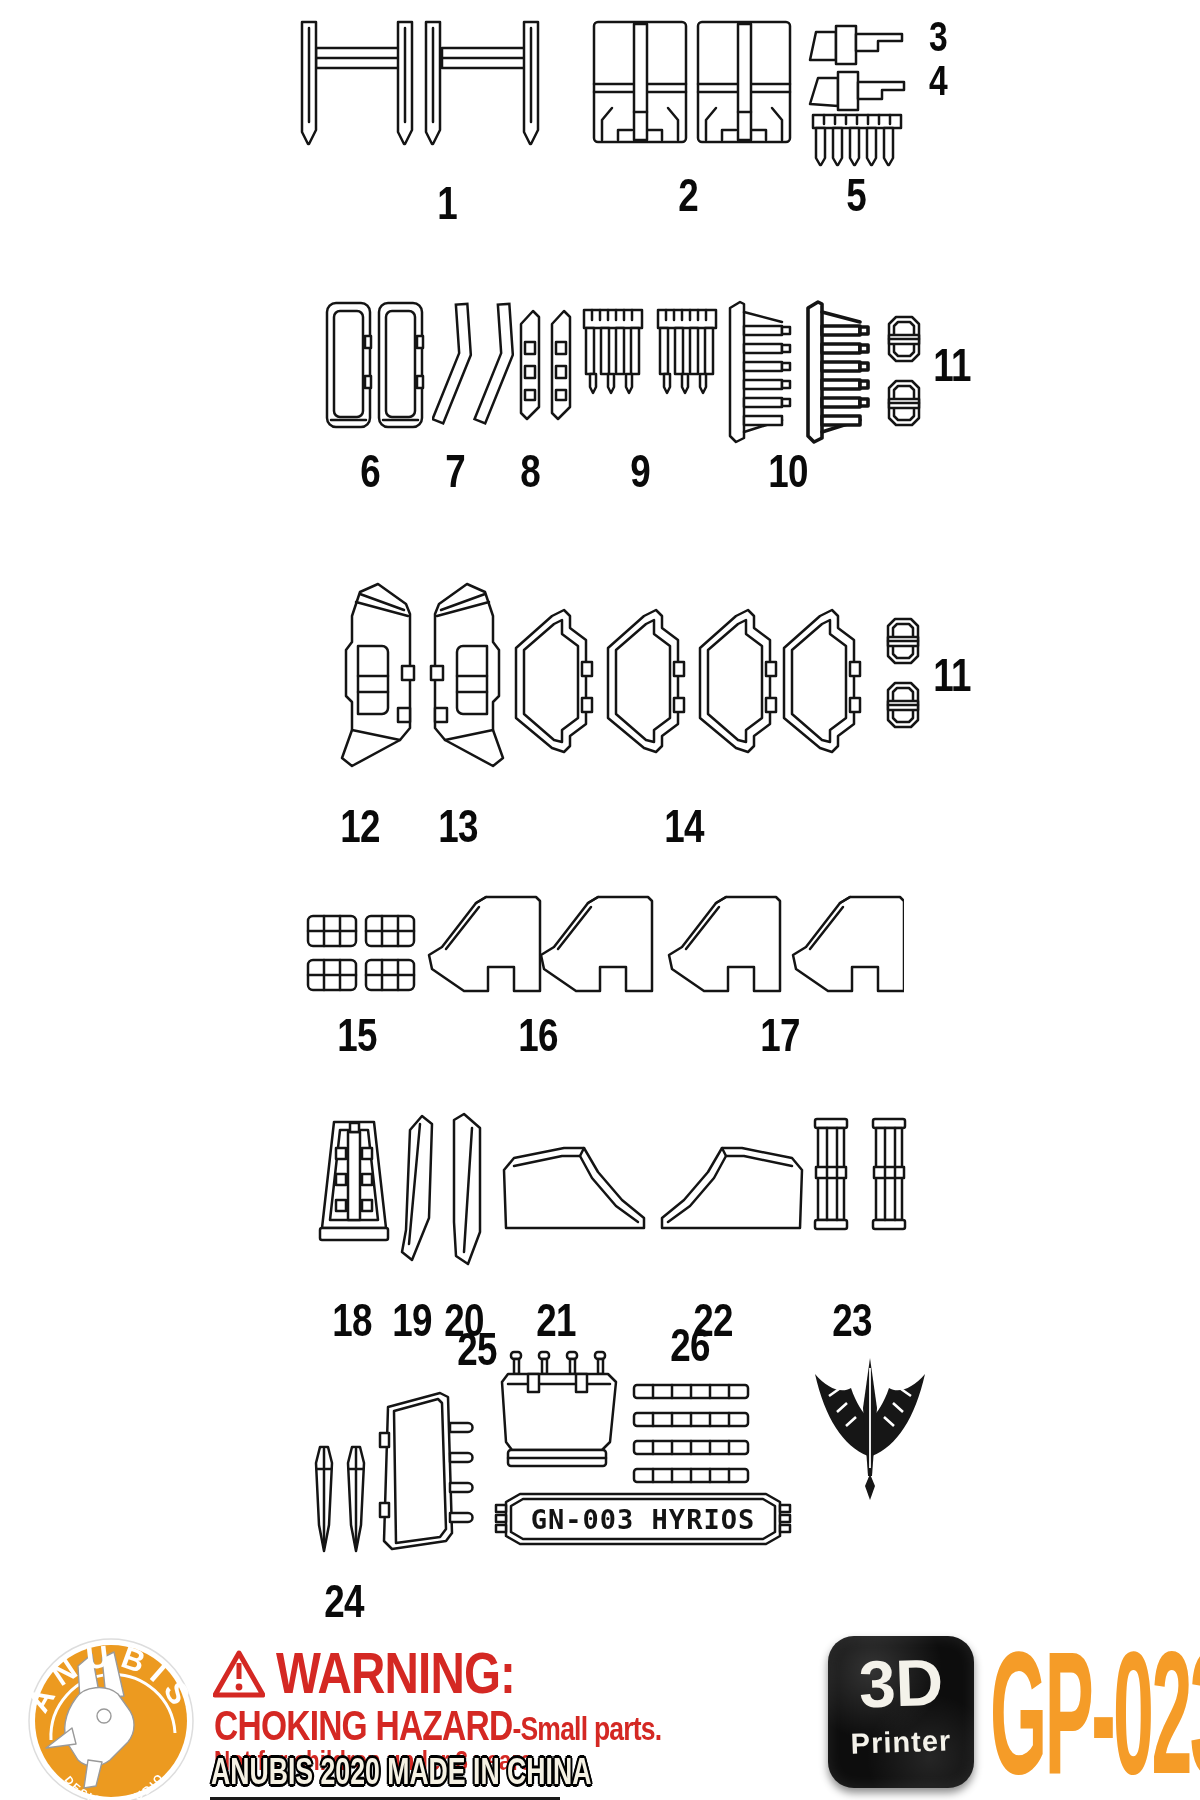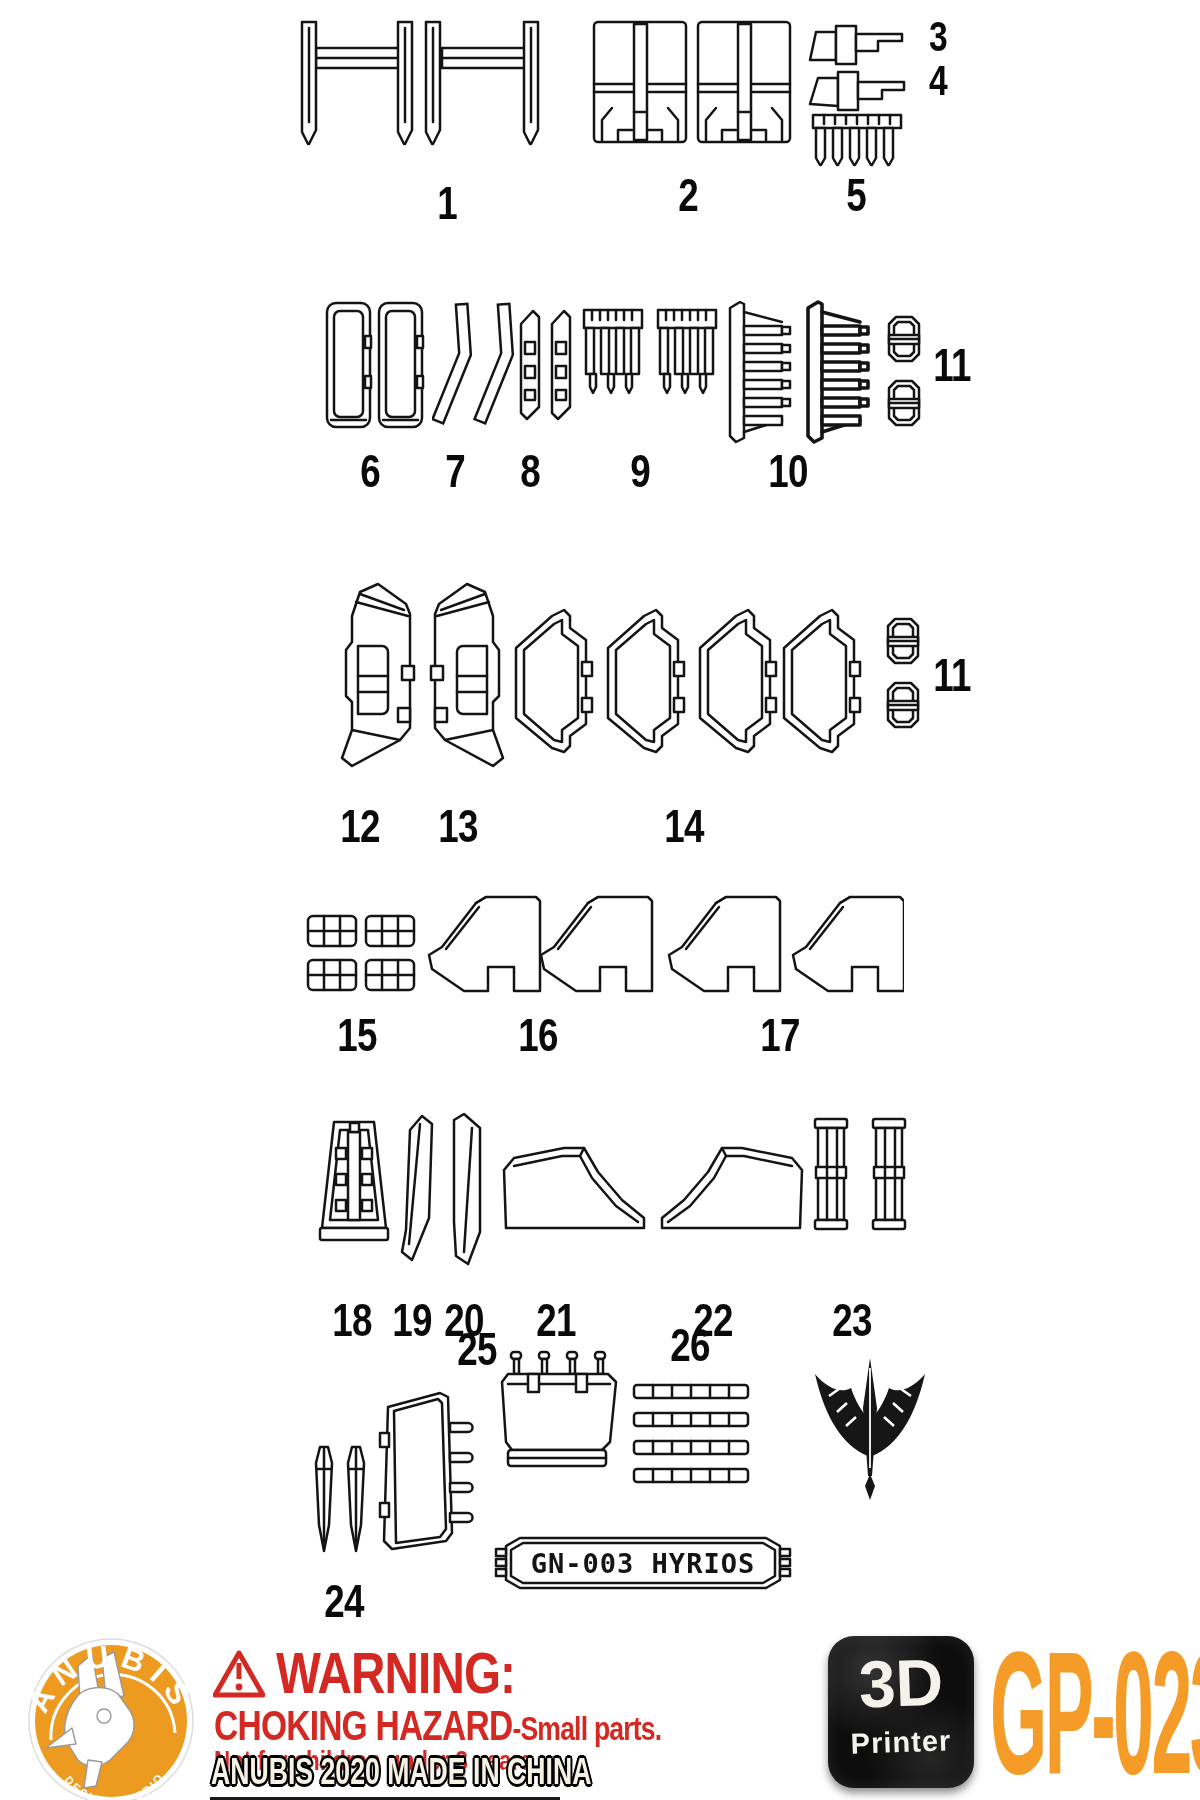--- a/index.html
+++ b/index.html
@@ -484,21 +484,21 @@
             <line x1="79" y1="2" x2="79" y2="15"></line>
         <line x1="98" y1="2" x2="98" y2="15"></line>
       </g>
       <use href="#p26s" y="28"></use>
           <use href="#p26s" y="56"></use>
           <use href="#p26s" y="84"></use>
     </g>
       </svg>
   </div>
 
-  <div class="part" style="left:494px;top:1532px;width:298px;height:64px">
+  <div class="part" style="left:494px;top:1488px;width:298px;height:64px">
     <svg viewBox="0 0 298 64">
       <g class="l">
         <path d="M26,6 H272 L286,14 V48 L272,56 H26 L12,48 V14 Z"></path>
         <path d="M29,11 H269 L281,18 V44 L269,51 H29 L17,44 V18 Z" fill="none"></path>
         <rect x="2" y="17" width="10" height="7"></rect>
           <rect x="2" y="27" width="10" height="7"></rect>
           <rect x="2" y="37" width="10" height="7"></rect>
         <rect x="286" y="17" width="10" height="7"></rect>
           <rect x="286" y="27" width="10" height="7"></rect>
           <rect x="286" y="37" width="10" height="7"></rect>

